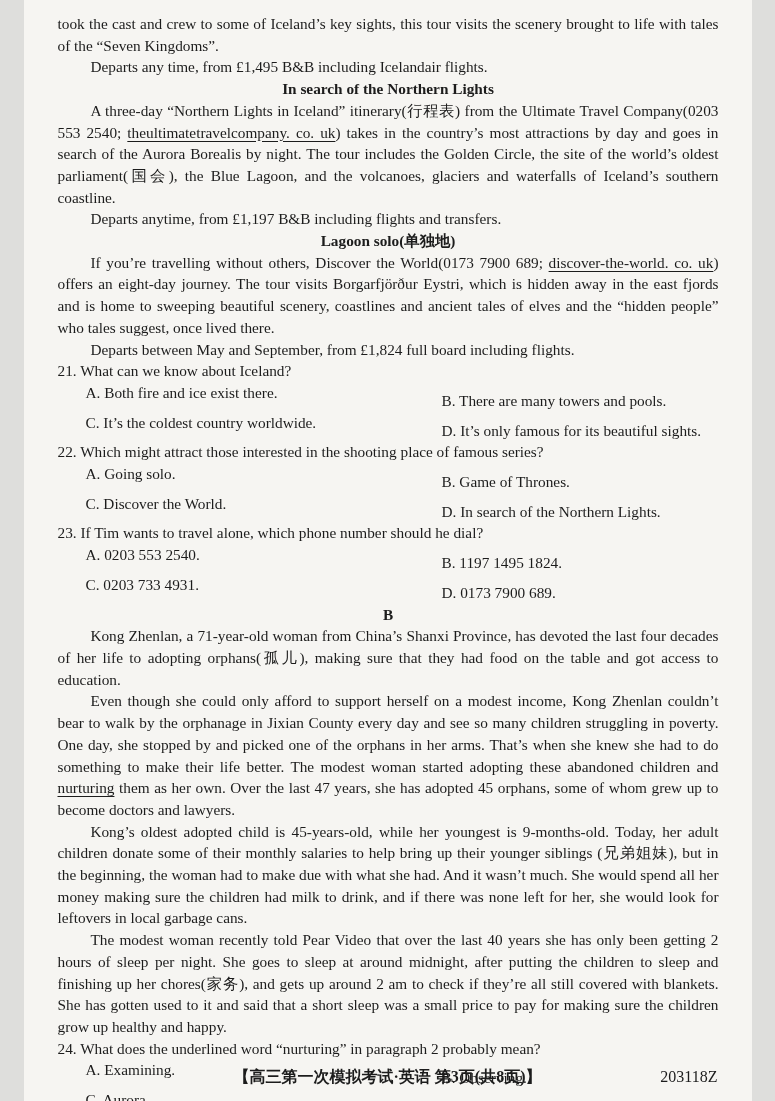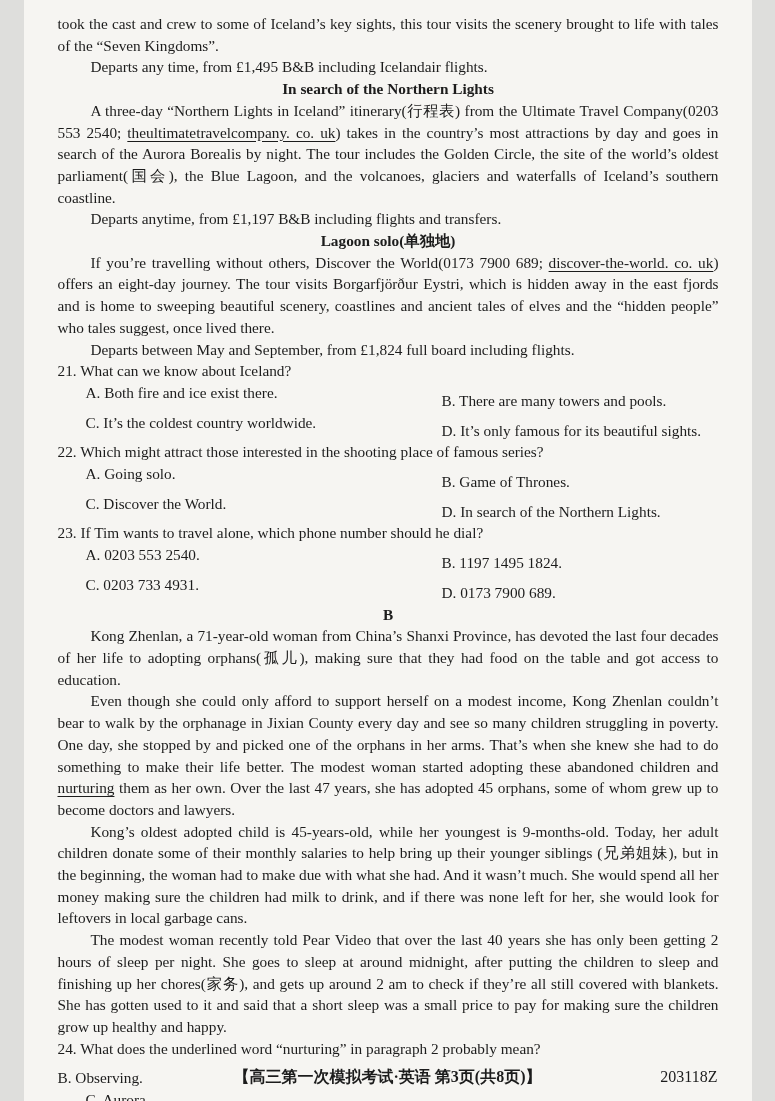--- a/index.html
+++ b/index.html
@@ -88,20 +88,21 @@
         <span class="opt-left">C. 0203 733 4931.</span>
         <span class="opt-right">D. 0173 7900 689.</span>
       </div>
       <div class="center"><span>B</span></div>
       <div class="para indent"><span>Kong Zhenlan, a 71-year-old woman from China’s Shanxi Province, has devoted the last four decades of her life to adopting orphans(孤儿), making sure that they had food on the table and got access to education.</span></div>
       <div class="para indent"><span>Even though she could only afford to support herself on a modest income, Kong Zhenlan couldn’t bear to walk by the orphanage in Jixian County every day and see so many children struggling in poverty. One day, she stopped by and picked one of the orphans in her arms. That’s when she knew she had to do something to make their life better. The modest woman started adopting these abandoned children and </span><span class="u">nurturing</span><span> them as her own. Over the last 47 years, she has adopted 45 orphans, some of whom grew up to become doctors and lawyers.</span></div>
       <div class="para indent"><span>Kong’s oldest adopted child is 45-years-old, while her youngest is 9-months-old. Today, her adult children donate some of their monthly salaries to help bring up their younger siblings (兄弟姐妹), but in the beginning, the woman had to make due with what she had. And it wasn’t much. She would spend all her money making sure the children had milk to drink, and if there was none left for her, she would look for leftovers in local garbage cans.</span></div>
       <div class="para indent"><span>The modest woman recently told Pear Video that over the last 40 years she has only been getting 2 hours of sleep per night. She goes to sleep at around midnight, after putting the children to sleep and finishing up her chores(家务), and gets up around 2 am to check if they’re all still covered with blankets. She has gotten used to it and said that a short sleep was a small price to pay for making sure the children grow up healthy and happy.</span></div>
       <div class="question"><span>24. What does the underlined word “nurturing” in paragraph 2 probably mean?</span></div>
       <div class="opts">
+        <span class="opt-left">A. Examining.</span>
         <span class="opt-right">B. Observing.</span>
       </div>
       <div class="opts">
         <span class="opt-left">C. Aurora.</span>
         <span class="opt-right">D. Icelandair.</span>
       </div>
     </div>
   <div class="footer">
     <span class="footer-center">【高三第一次模拟考试·英语  第3页(共8页)】</span>
     <span class="footer-right">203118Z</span>

